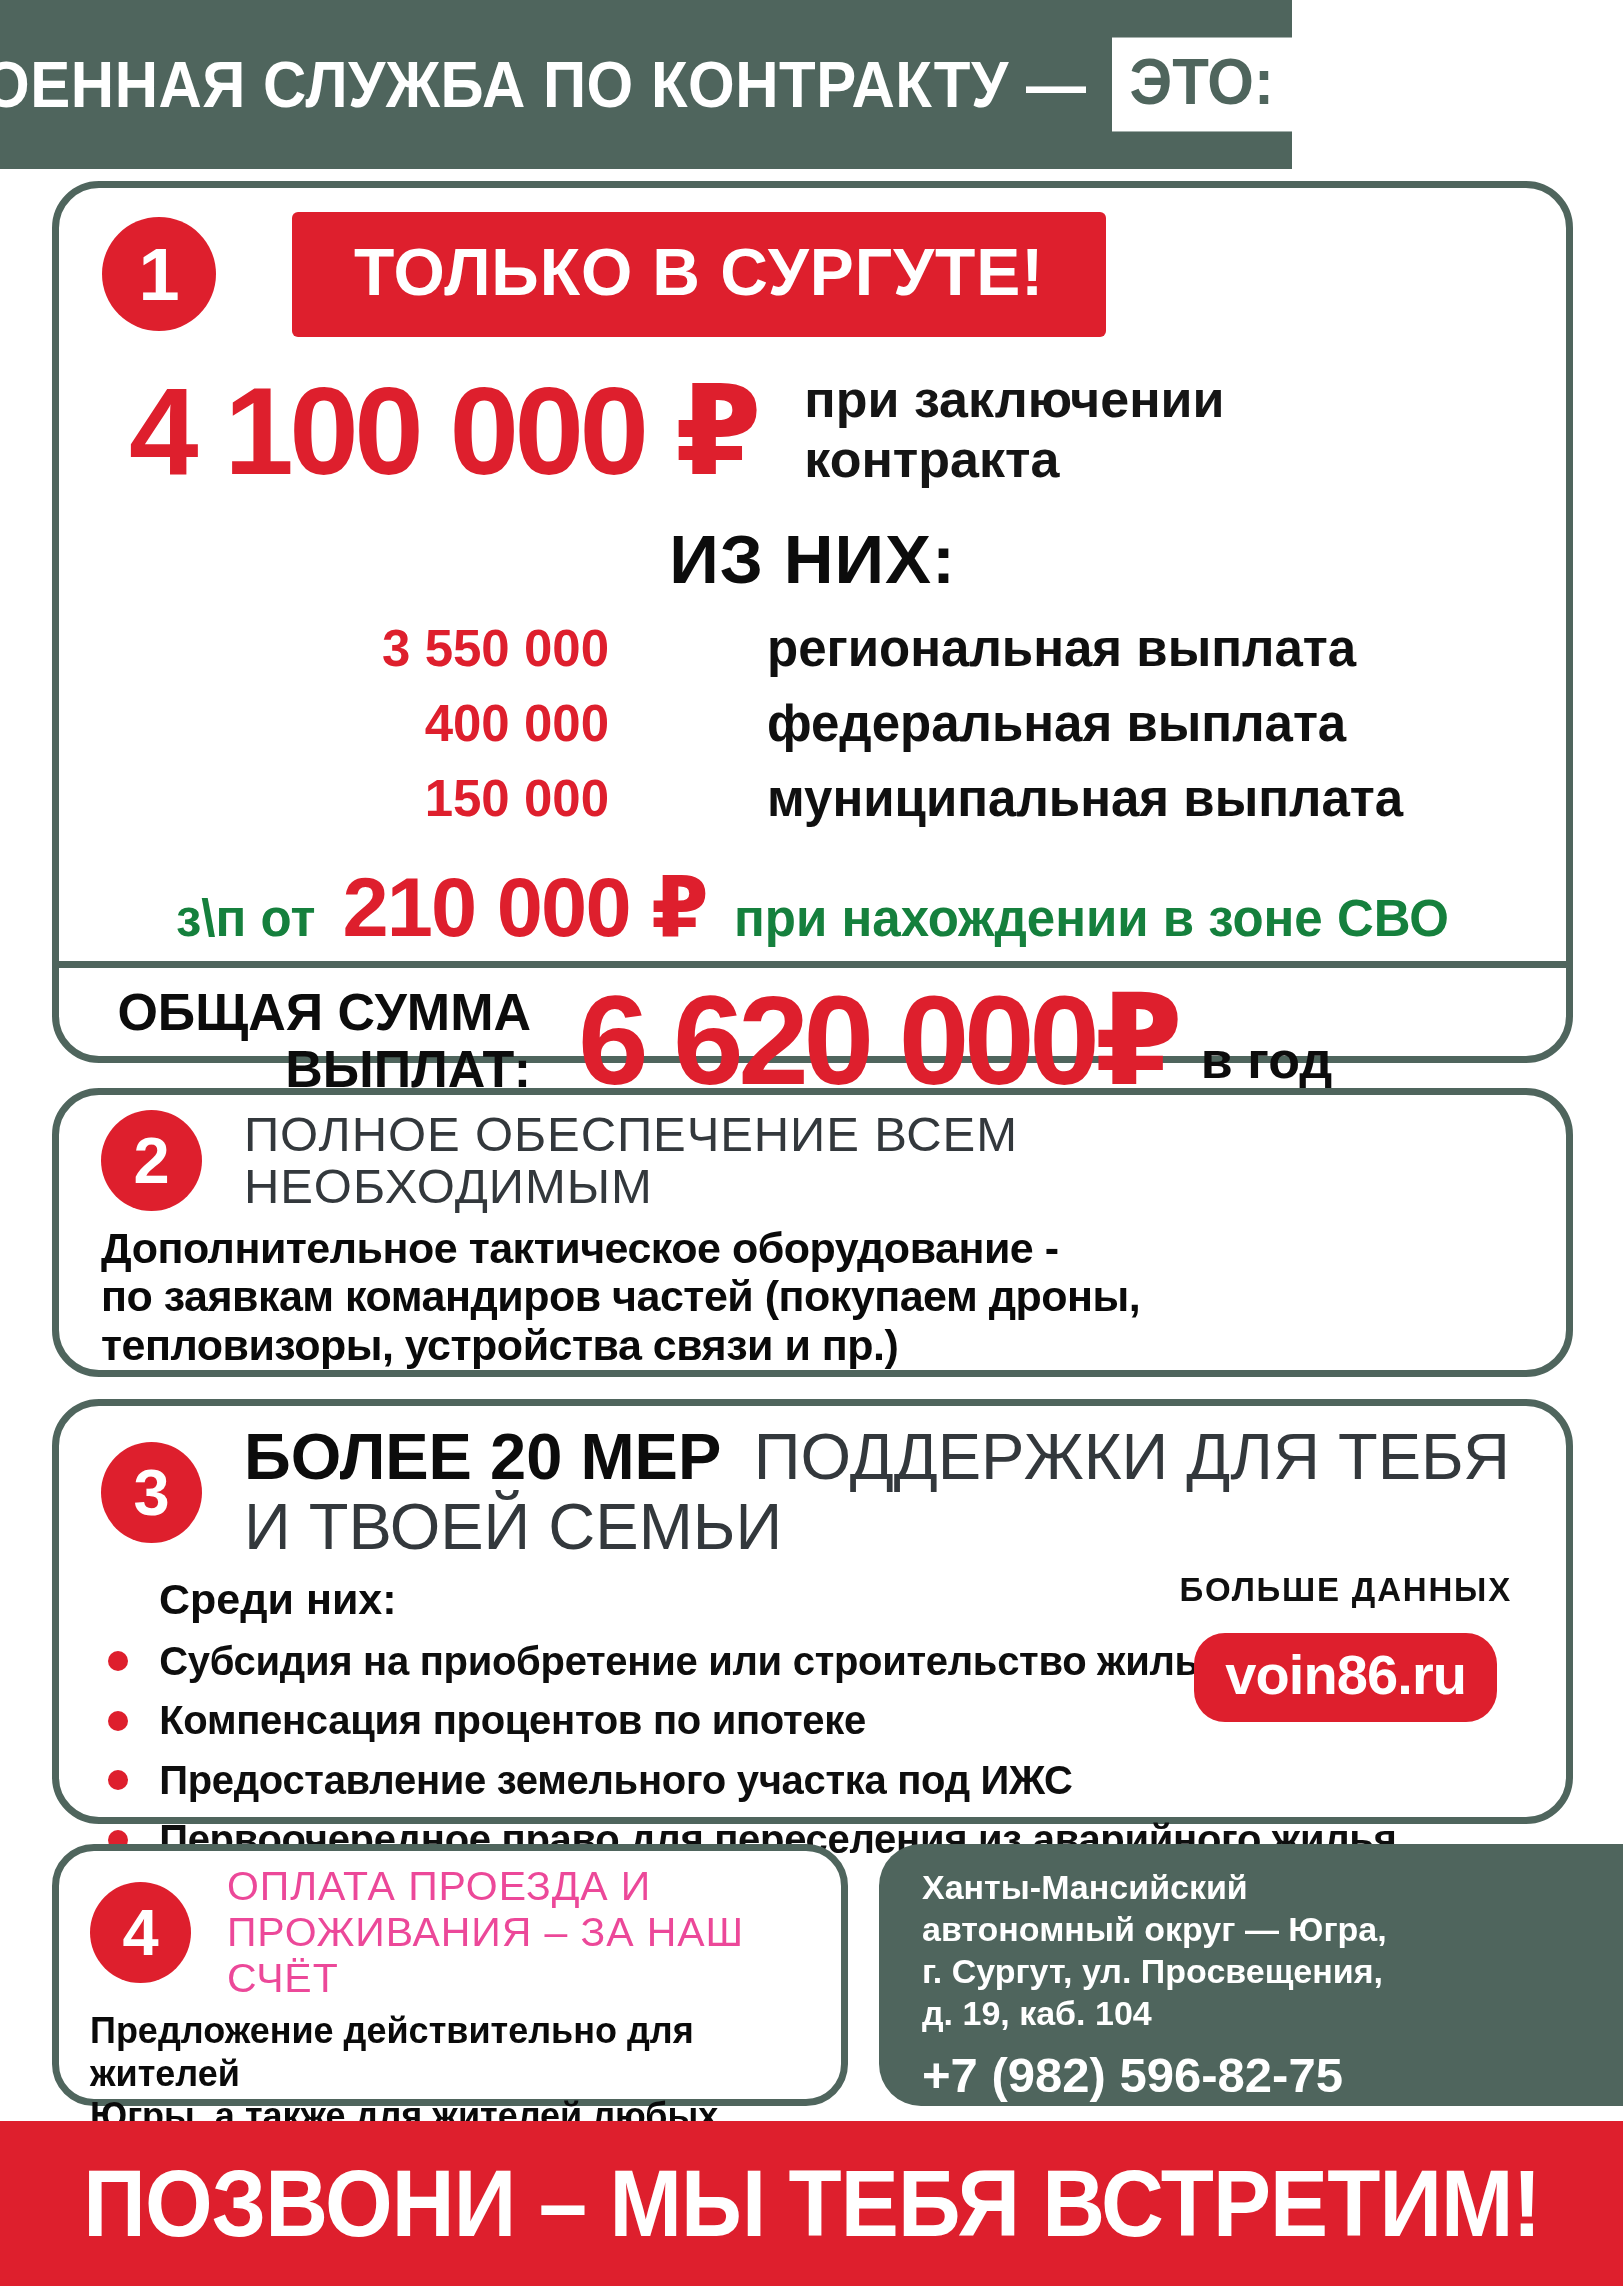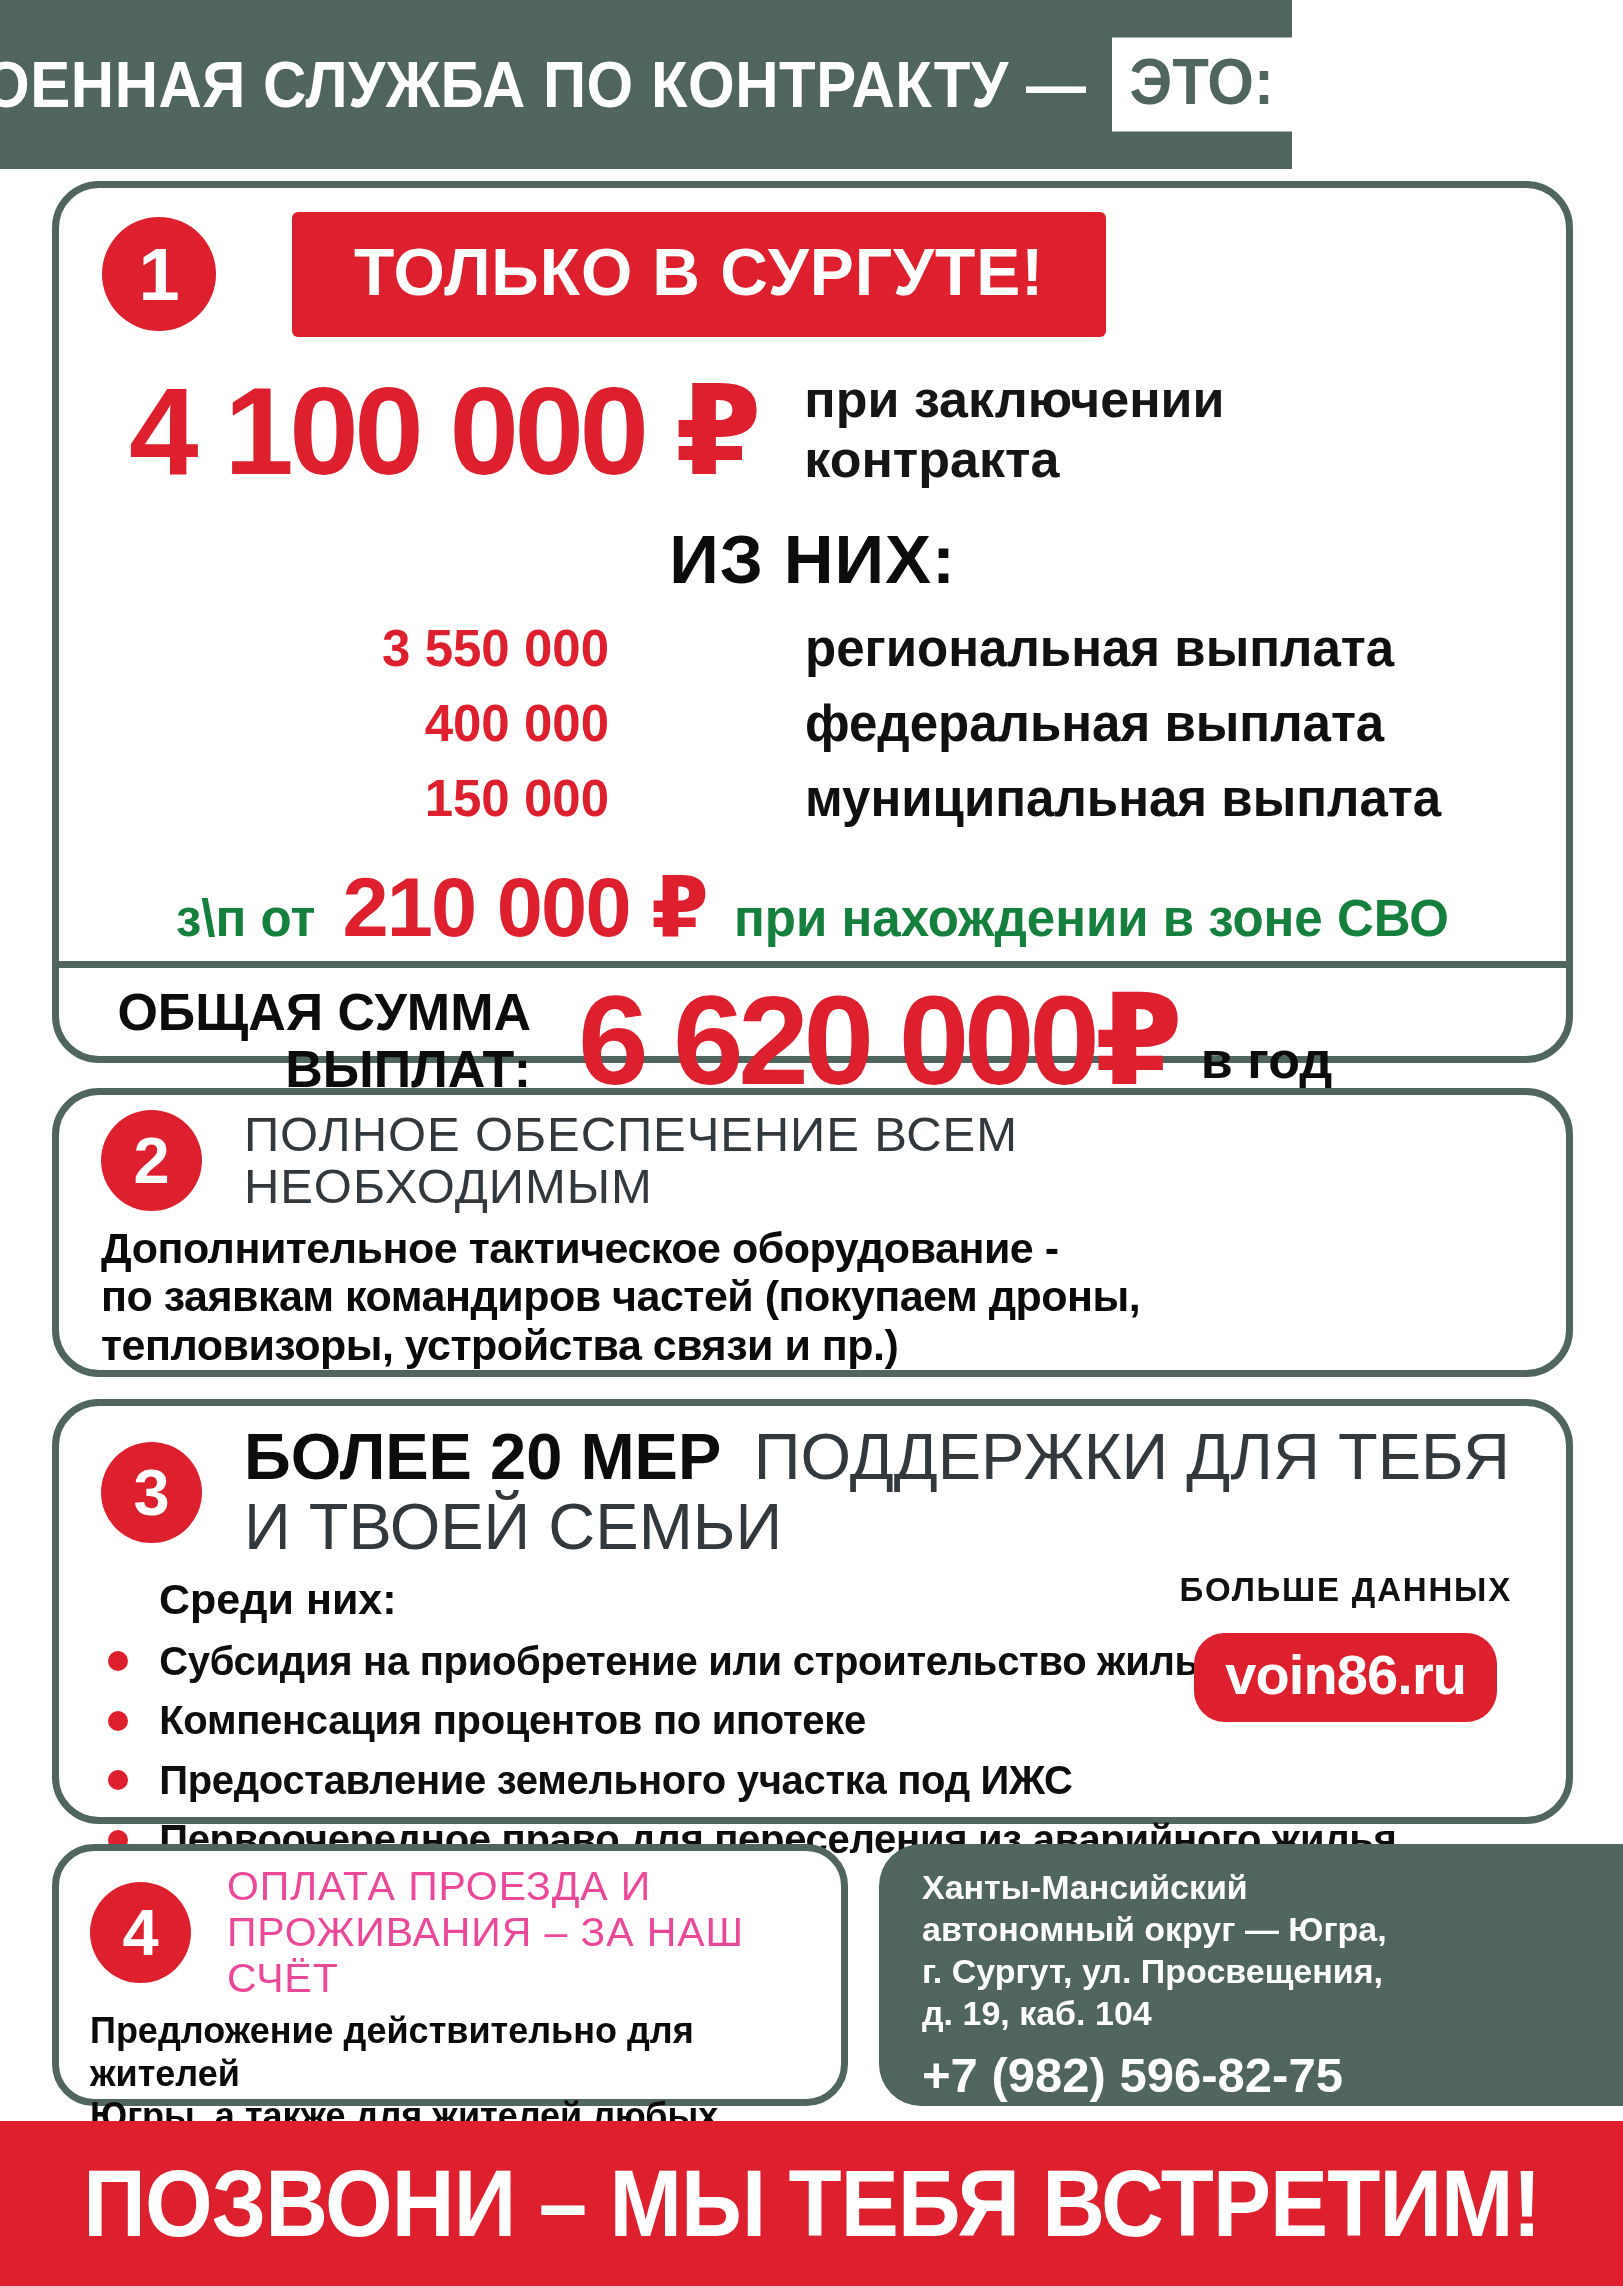--- a/index.html
+++ b/index.html
@@ -29,21 +29,21 @@
   .num--1 { width:114px; height:114px; font-size:74px; }
   .banner {
     margin-left:76px; background:#de1f2d; color:#fff; border-radius:6px;
     font-size:66px; font-weight:800; padding:22px 62px 27px; letter-spacing:0.9px; white-space:nowrap;
   }
   .amount-row { display:flex; align-items:center; margin:31px 0 0 27px; gap:47px; }
   .amount-big { color:#de1f2d; font-size:125px; font-weight:800; letter-spacing:-4.5px; line-height:1; white-space:nowrap; }
   .amount-note { font-size:52px; font-weight:800; line-height:1.15; color:#151515; white-space:pre-line; }
   .iznih { text-align:center; font-size:69px; font-weight:800; margin-top:27px; color:#0c0c0c; letter-spacing:0.9px; }
   .breakdown { margin-top:20px; }
-  .b-row { display:flex; align-items:flex-end; margin-top:16.3px;gap:38px; }
+  .b-row { display:flex; align-items:flex-end; margin-top:16.3px; }
   .b-row:first-child { margin-top:0; }
   .b-amount { flex:0 0 507px; text-align:right; color:#de1f2d; font-size:51px; font-weight:800; }
   .b-label { margin-left:158px; font-size:51px; font-weight:700; color:#101010; }
   .salary { margin-top:31px; display:flex; justify-content:center; align-items:baseline; gap:27px; white-space:nowrap; }
   .salary-small { font-size:51px; font-weight:800; color:#15803d; }
   .salary-big { font-size:83px; font-weight:800; color:#de1f2d; letter-spacing:-1.8px; }
   .c1-total { border-top:7.2px solid #4f655d; display:flex; align-items:center; padding:9px 47px 14.5px; }
   .total-label { width:425px; text-align:right; font-size:52px; font-weight:800; line-height:1.1; color:#0c0c0c; white-space:pre-line; }
   .total-amount { margin-left:47px; color:#de1f2d; font-size:127px; font-weight:800; letter-spacing:-5.4px; line-height:1; white-space:nowrap; }
   .total-suffix { align-self:flex-end; margin:0 0 14.5px 23.5px; font-size:52px; font-weight:800; color:#0c0c0c; }

